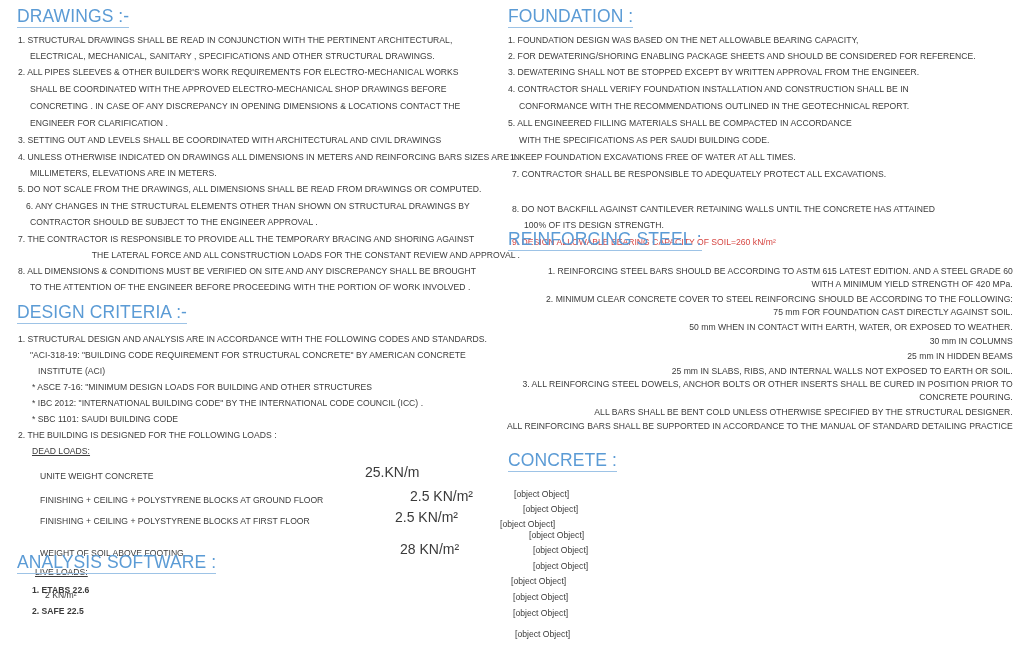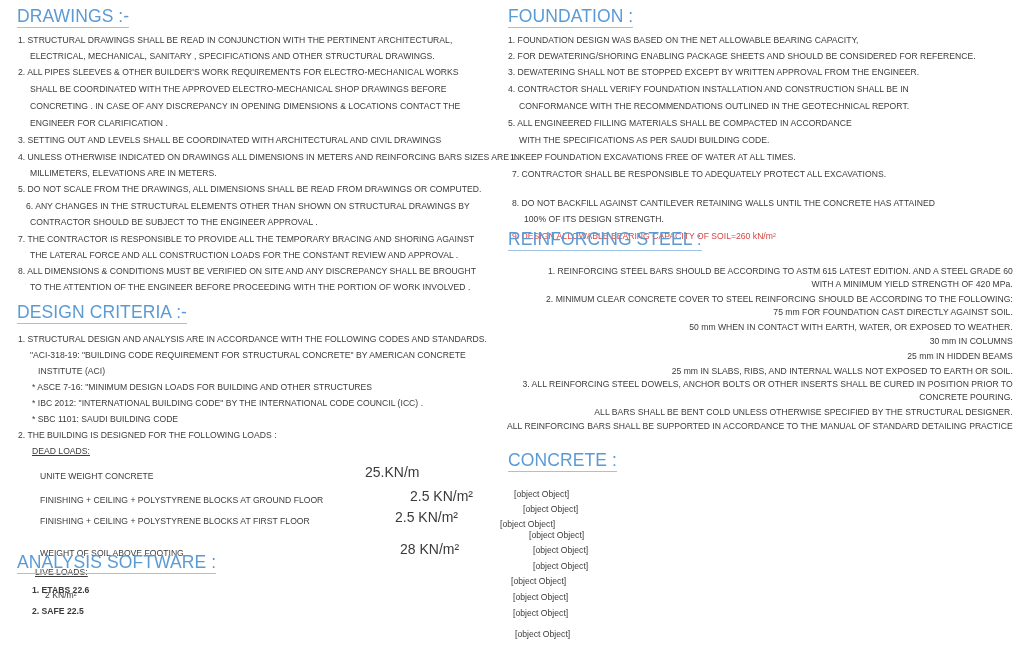--- a/index.html
+++ b/index.html
@@ -82,21 +82,21 @@
       <div class="line" style="margin-left:12px; margin-top:8.6px;">SHALL BE COORDINATED WITH THE APPROVED ELECTRO-MECHANICAL SHOP DRAWINGS BEFORE</div>
       <div class="line" style="margin-left:12px; margin-top:8.6px;">CONCRETING . IN CASE OF ANY DISCREPANCY IN OPENING DIMENSIONS &amp; LOCATIONS CONTACT THE</div>
       <div class="line" style="margin-left:12px; margin-top:8.6px;">ENGINEER FOR CLARIFICATION .</div>
       <div class="line" style="margin-left:0px;  margin-top:8.6px;">3. SETTING OUT AND LEVELS SHALL BE COORDINATED WITH ARCHITECTURAL AND CIVIL DRAWINGS</div>
       <div class="line" style="margin-left:0px;  margin-top:8.0px;">4. UNLESS OTHERWISE INDICATED ON DRAWINGS ALL DIMENSIONS IN METERS AND REINFORCING BARS SIZES ARE IN</div>
       <div class="line" style="margin-left:12px; margin-top:7.2px;">MILLIMETERS, ELEVATIONS ARE IN METERS.</div>
       <div class="line" style="margin-left:0px;  margin-top:8.2px;">5. DO NOT SCALE FROM THE DRAWINGS, ALL DIMENSIONS SHALL BE READ FROM DRAWINGS OR COMPUTED.</div>
       <div class="line" style="margin-left:8px;  margin-top:8.2px;">6. ANY CHANGES IN THE STRUCTURAL ELEMENTS OTHER THAN SHOWN ON STRUCTURAL DRAWINGS BY</div>
       <div class="line" style="margin-left:12px; margin-top:7.2px;">CONTRACTOR SHOULD BE SUBJECT TO THE ENGINEER APPROVAL .</div>
       <div class="line" style="margin-left:0px;  margin-top:8.2px;">7.  THE CONTRACTOR IS RESPONSIBLE TO PROVIDE ALL THE TEMPORARY BRACING AND SHORING AGAINST</div>
-      <div class="line" style="margin-left:12px; margin-top:7.2px;">THE LATERAL FORCE AND ALL CONSTRUCTION LOADS FOR THE CONSTANT  REVIEW AND APPROVAL .</div>
+      <div class="line" style="margin-left:12px; margin-top:7.2px;text-align:right;">THE LATERAL FORCE AND ALL CONSTRUCTION LOADS FOR THE CONSTANT  REVIEW AND APPROVAL .</div>
       <div class="line" style="margin-left:0px;  margin-top:8.2px;">8. ALL DIMENSIONS &amp; CONDITIONS MUST BE VERIFIED ON SITE AND ANY DISCREPANCY SHALL BE BROUGHT</div>
       <div class="line" style="margin-left:12px; margin-top:7.2px;">TO THE ATTENTION OF THE ENGINEER BEFORE PROCEEDING WITH THE PORTION OF WORK INVOLVED .</div>
     </div>
 
     <div class="heading-wrap" style="position:absolute; left:17px; top:304px;">
       <span class="heading">DESIGN CRITERIA :-</span>
     </div>
 
     <div style="position:absolute; left:18px; top:335px;">
       <div class="line" style="margin-left:0px;  margin-top:0px;">1. STRUCTURAL DESIGN AND ANALYSIS ARE IN ACCORDANCE WITH THE FOLLOWING CODES AND STANDARDS.</div>
@@ -150,21 +150,21 @@
     <div style="position:absolute; left:0px; top:36px;">
       <div class="line" style="margin-left:3px;  margin-top:0px;">1. FOUNDATION DESIGN WAS BASED ON THE NET ALLOWABLE BEARING  CAPACITY,</div>
       <div class="line" style="margin-left:3px;  margin-top:7.4px;">2. FOR DEWATERING/SHORING ENABLING PACKAGE SHEETS AND SHOULD BE CONSIDERED FOR REFERENCE.</div>
       <div class="line" style="margin-left:3px;  margin-top:7.4px;">3. DEWATERING SHALL NOT BE STOPPED EXCEPT BY WRITTEN APPROVAL FROM THE ENGINEER.</div>
       <div class="line" style="margin-left:3px;  margin-top:8.6px;">4. CONTRACTOR SHALL VERIFY FOUNDATION INSTALLATION AND CONSTRUCTION SHALL BE IN</div>
       <div class="line" style="margin-left:14px; margin-top:8.0px;">CONFORMANCE WITH THE RECOMMENDATIONS OUTLINED IN THE GEOTECHNICAL REPORT.</div>
       <div class="line" style="margin-left:3px;  margin-top:8.6px;">5. ALL ENGINEERED FILLING MATERIALS SHALL BE COMPACTED IN ACCORDANCE</div>
       <div class="line" style="margin-left:14px; margin-top:8.0px;">WITH THE SPECIFICATIONS AS PER SAUDI BUILDING CODE.</div>
       <div class="line" style="margin-left:5px;  margin-top:8.6px;">1. KEEP FOUNDATION EXCAVATIONS FREE OF WATER AT ALL TIMES.</div>
       <div class="line" style="margin-left:7px;  margin-top:8.6px;">7. CONTRACTOR SHALL BE RESPONSIBLE TO ADEQUATELY PROTECT ALL EXCAVATIONS.</div>
-      <div class="line" style="margin-left:7px;  margin-top:20px;">8. DO NOT BACKFILL AGAINST CANTILEVER RETAINING WALLS UNTIL THE CONCRETE HAS ATTAINED</div>
+      <div class="line" style="margin-left:7px;  margin-top:26px;">8. DO NOT BACKFILL AGAINST CANTILEVER RETAINING WALLS UNTIL THE CONCRETE HAS ATTAINED</div>
       <div class="line" style="margin-left:19px; margin-top:8.0px;">100% OF ITS DESIGN STRENGTH.</div>
       <div class="line red" style="margin-left:7px; margin-top:8.2px;">9.  DESIGN ALLOWABLE BEARING CAPACITY OF SOIL=260 kN/m²</div>
     </div>
 
     <div class="heading-wrap" style="position:absolute; left:3px; top:231px;">
       <span class="heading">REINFORCING STEEL :</span>
     </div>
 
     <div style="position:absolute; left:0px; top:267px;text-align:right;">
       <div class="line" style="margin-left:2px; margin-top:0px;">1. REINFORCING STEEL BARS SHOULD BE ACCORDING TO ASTM 615 LATEST EDITION. AND A STEEL GRADE 60</div>

